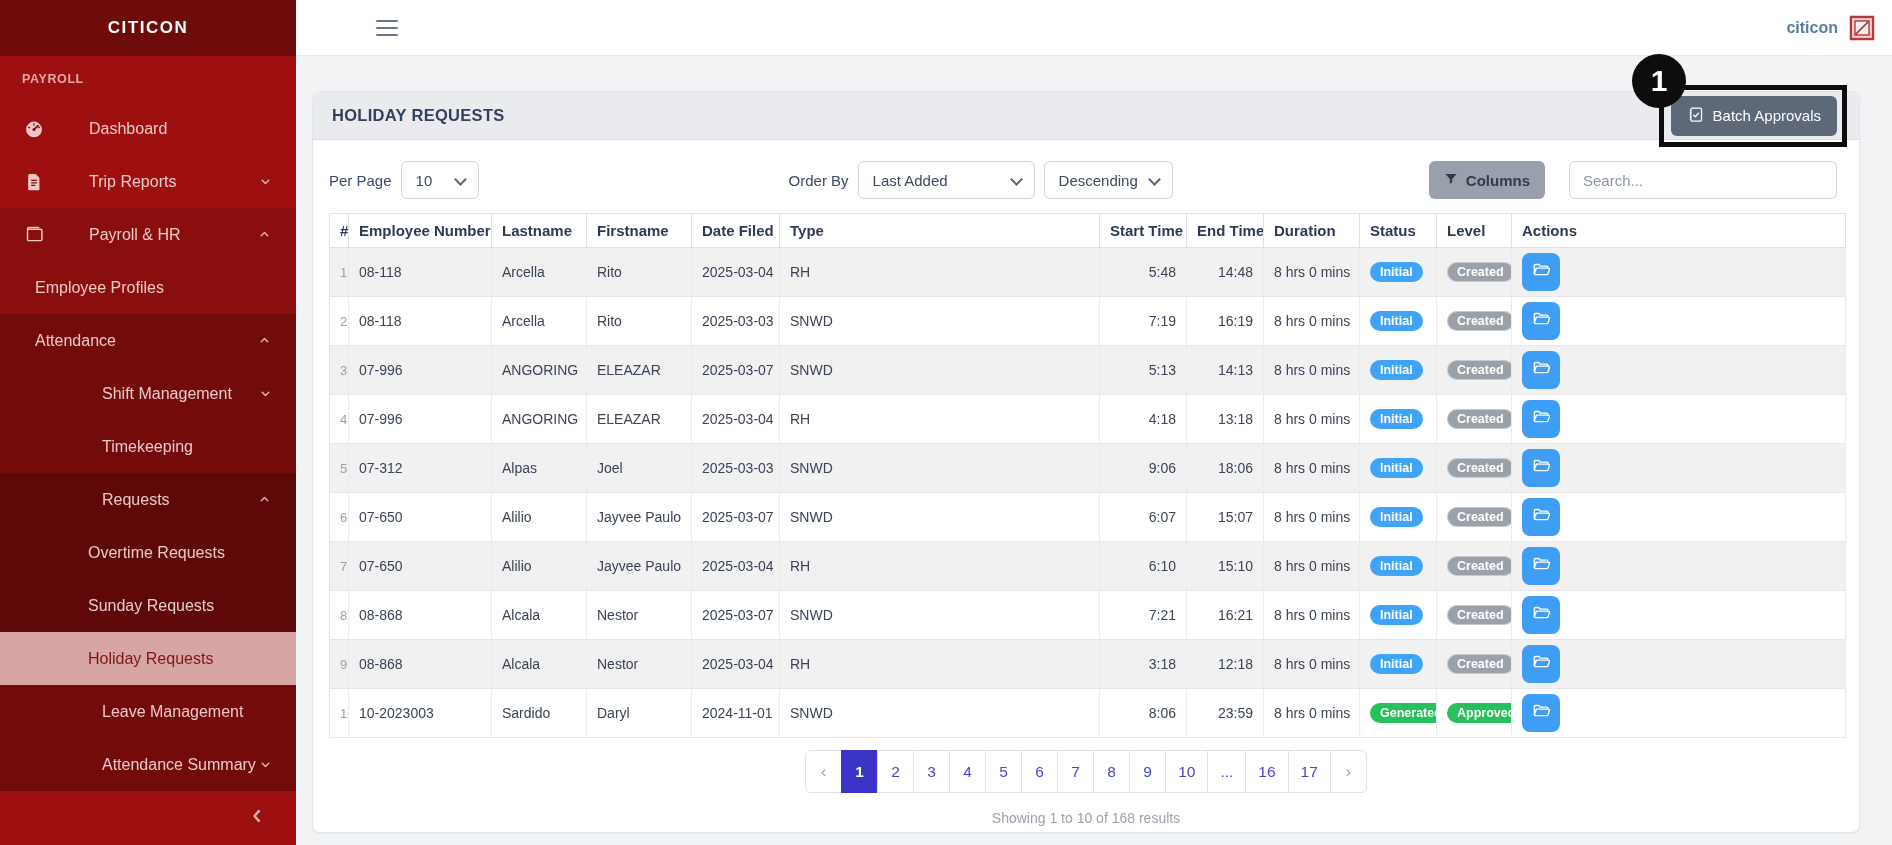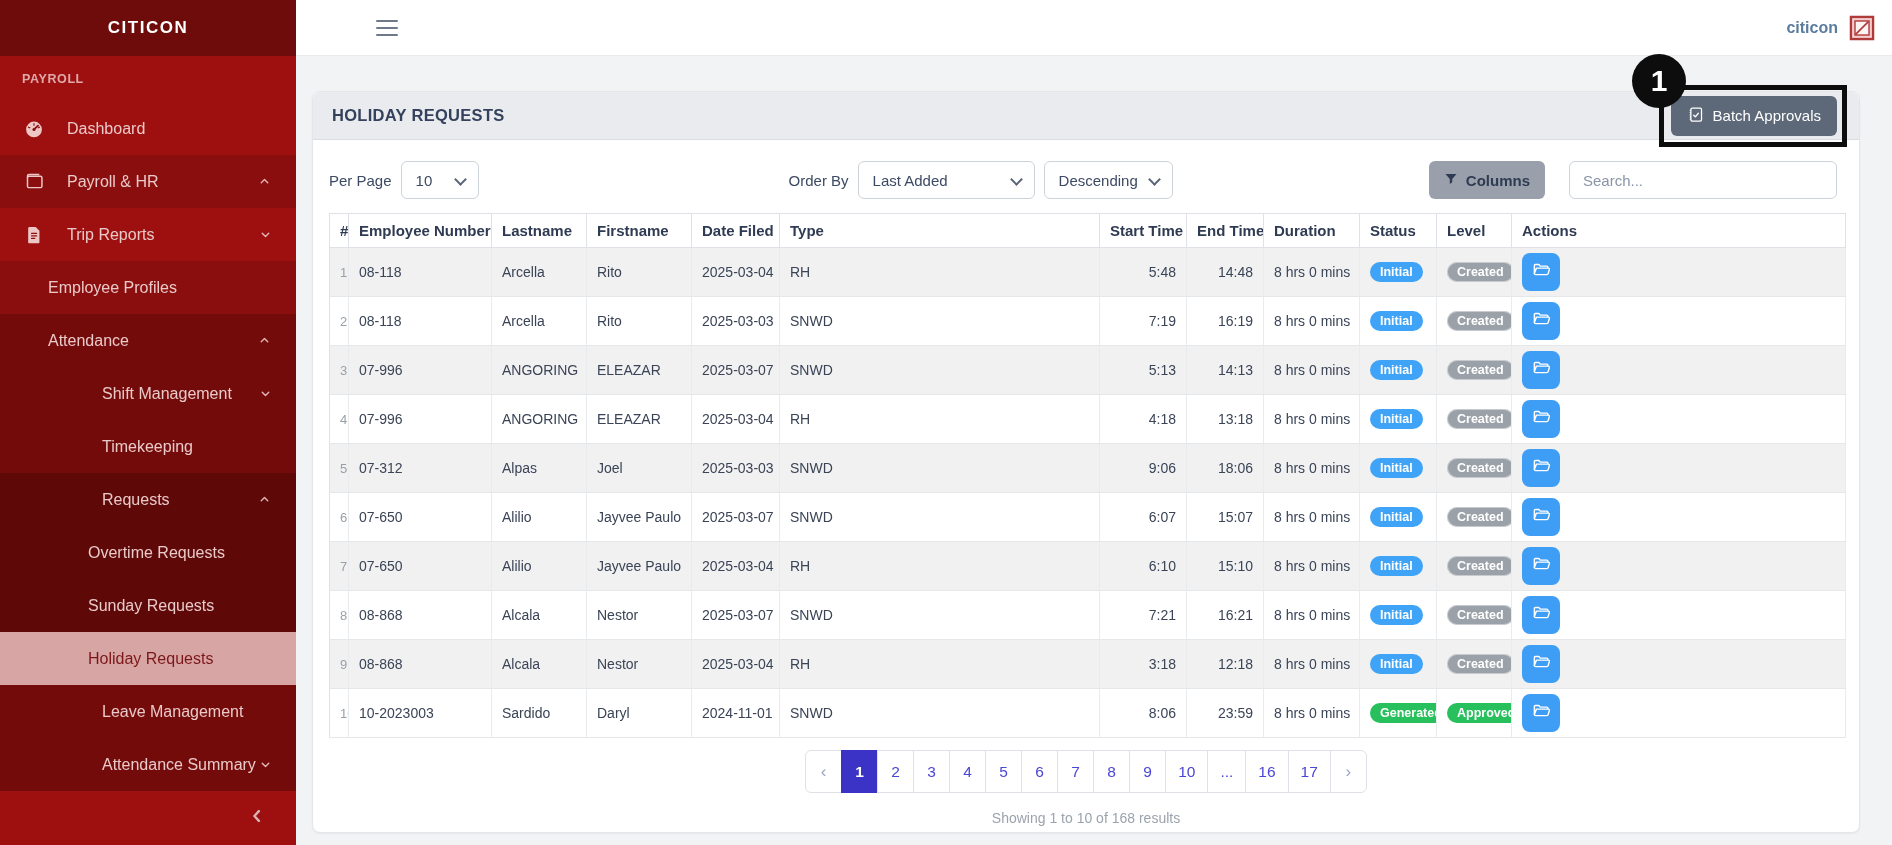--- a/index.html
+++ b/index.html
@@ -9,21 +9,21 @@
 
   
   .sidebar{width:296px;flex:none;display:flex;flex-direction:column;background:#9e1010}
   .logo{height:56px;flex:none;background:#6e0c0c;color:#fff;font-weight:bold;font-size:17px;
         letter-spacing:1.5px;display:flex;align-items:center;justify-content:center}
   .nav{flex:1;overflow:hidden}
   .nav-label{height:46px;display:flex;align-items:center;padding-left:22px;font-size:12.5px;
         font-weight:bold;letter-spacing:.6px;color:#e0a9a9;background:#9e1010}
   .nav-item{height:53px;display:flex;align-items:center;position:relative;color:#eac9c9;
         font-size:16px;cursor:pointer}
-  .lv0{padding-left:67px}.lv1{padding-left:48px}.lv2{padding-left:102px}.lv3{padding-left:88px}
+  .lv0{padding-left:89px}.lv1{padding-left:35px}.lv2{padding-left:102px}.lv3{padding-left:88px}
   .band-b1{background:#9e1010}.band-b2{background:#8a0e0e}.band-b3{background:#740b0b}.band-b4{background:#5e0808}
   .active-item{background:#d8a5a5 !important;color:#7c1717 !important}
   .nav-item .ic{position:absolute;left:22px;width:24px;height:24px;display:flex;align-items:center;justify-content:center}
   .nav-item .chev{position:absolute;right:24px;width:14px;height:14px;display:flex;align-items:center;justify-content:center}
   .chev.up{transform:rotate(180deg)}
   .side-footer{height:54px;flex:none;background:#9e1010;display:flex;align-items:center;
         justify-content:flex-end;padding-right:30px}
 
   
   .main{flex:1;display:flex;flex-direction:column;min-width:0}
@@ -110,43 +110,43 @@
           <span class="ic">
             <svg width="22" height="22" viewBox="0 0 24 24">
               <circle cx="12" cy="12.5" r="8.6" fill="#edc6c6"></circle>
               <path d="M12 12.5l4.4-4.2" stroke="#8a0e0e" stroke-width="2" stroke-linecap="round"></path>
               <circle cx="12" cy="12.5" r="1.7" fill="#8a0e0e"></circle>
               <path d="M6 10l1.4.7M18 10l-1.4.7M12 6.2v1.6" stroke="#8a0e0e" stroke-width="1.3" stroke-linecap="round"></path>
             </svg>
           </span>
           <span>Dashboard</span>
         </div>
+        <div class="nav-item lv0 band-b1">
+          <span class="ic">
+            <svg width="20" height="20" viewBox="0 0 24 24">
+              <path d="M6 2.5h8l4.5 4.5v14a1 1 0 0 1-1 1H6a1 1 0 0 1-1-1v-17.5z" fill="#edc6c6"></path>
+              <path d="M9 10h6.2M9 13h6.2M9 16h4" stroke="#8a0e0e" stroke-width="1.4" stroke-linecap="round"></path>
+            </svg>
+          </span>
+          <span>Trip Reports</span>
+          <span class="chev down">
+            <svg width="13" height="13" viewBox="0 0 24 24" fill="none" stroke="#e0b6b6" stroke-width="2.6" stroke-linecap="round" stroke-linejoin="round">
+              <polyline points="6,9.5 12,15.5 18,9.5"></polyline>
+            </svg>
+          </span>
+        </div>
         <div class="nav-item lv0 band-b2">
           <span class="ic">
             <svg width="21" height="21" viewBox="0 0 24 24" fill="none" stroke="#edc6c6" stroke-width="1.7">
               <path d="M4 7.5V6a2 2 0 0 1 2-2h11.5"></path>
               <rect x="4" y="6" width="16.5" height="13" rx="1.6"></rect>
             </svg>
           </span>
           <span>Payroll &amp; HR</span>
           <span class="chev up">
-            <svg width="13" height="13" viewBox="0 0 24 24" fill="none" stroke="#e0b6b6" stroke-width="2.6" stroke-linecap="round" stroke-linejoin="round">
-              <polyline points="6,9.5 12,15.5 18,9.5"></polyline>
-            </svg>
-          </span>
-        </div>
-        <div class="nav-item lv0 band-b1">
-          <span class="ic">
-            <svg width="20" height="20" viewBox="0 0 24 24">
-              <path d="M6 2.5h8l4.5 4.5v14a1 1 0 0 1-1 1H6a1 1 0 0 1-1-1v-17.5z" fill="#edc6c6"></path>
-              <path d="M9 10h6.2M9 13h6.2M9 16h4" stroke="#8a0e0e" stroke-width="1.4" stroke-linecap="round"></path>
-            </svg>
-          </span>
-          <span>Trip Reports</span>
-          <span class="chev down">
             <svg width="13" height="13" viewBox="0 0 24 24" fill="none" stroke="#e0b6b6" stroke-width="2.6" stroke-linecap="round" stroke-linejoin="round">
               <polyline points="6,9.5 12,15.5 18,9.5"></polyline>
             </svg>
           </span>
         </div>
         <div class="nav-item lv1 band-b2">
           <span>Employee Profiles</span>
         </div>
         <div class="nav-item lv1 band-b3">
           <span>Attendance</span>

